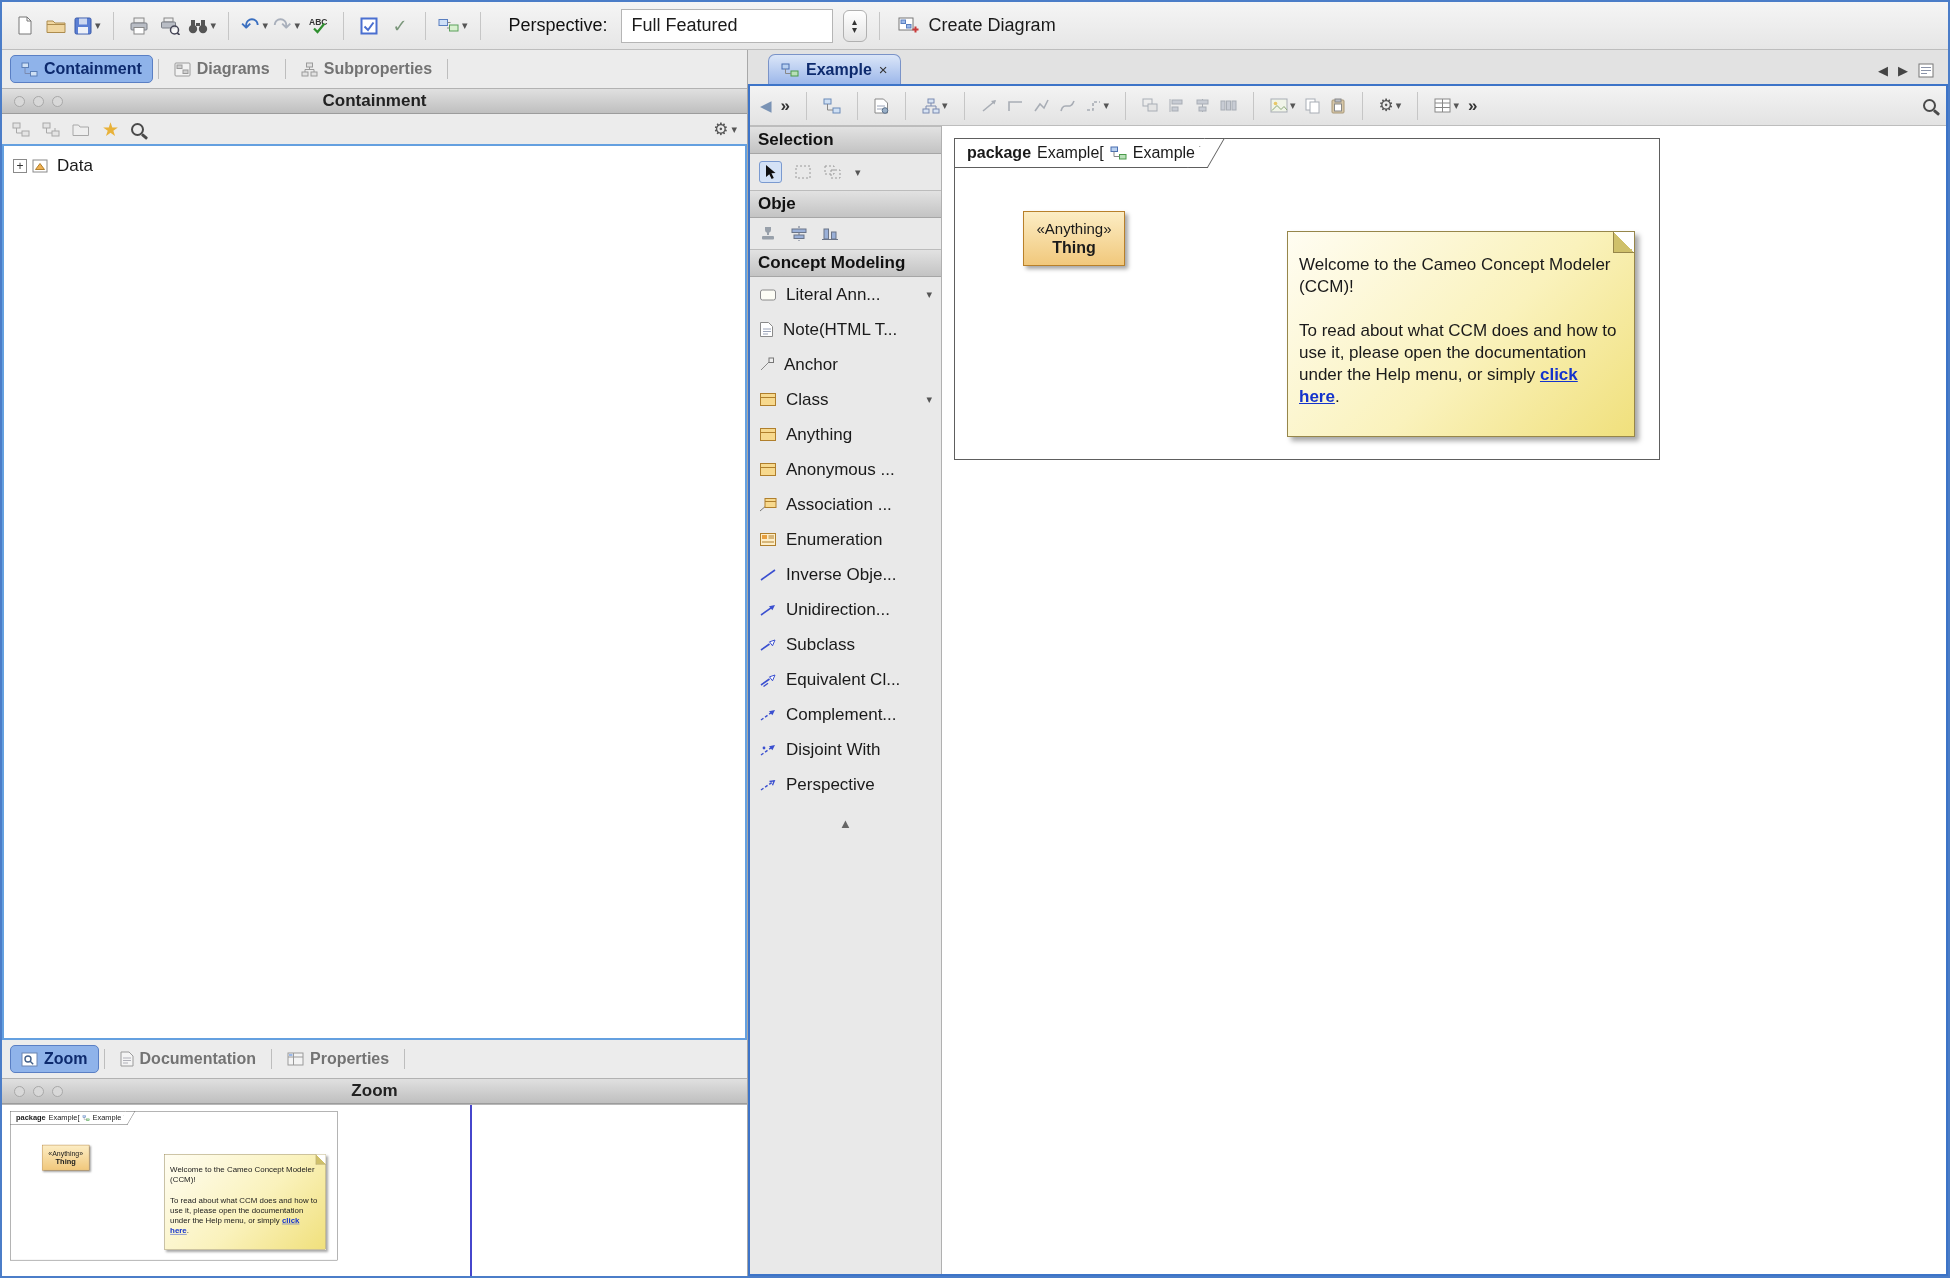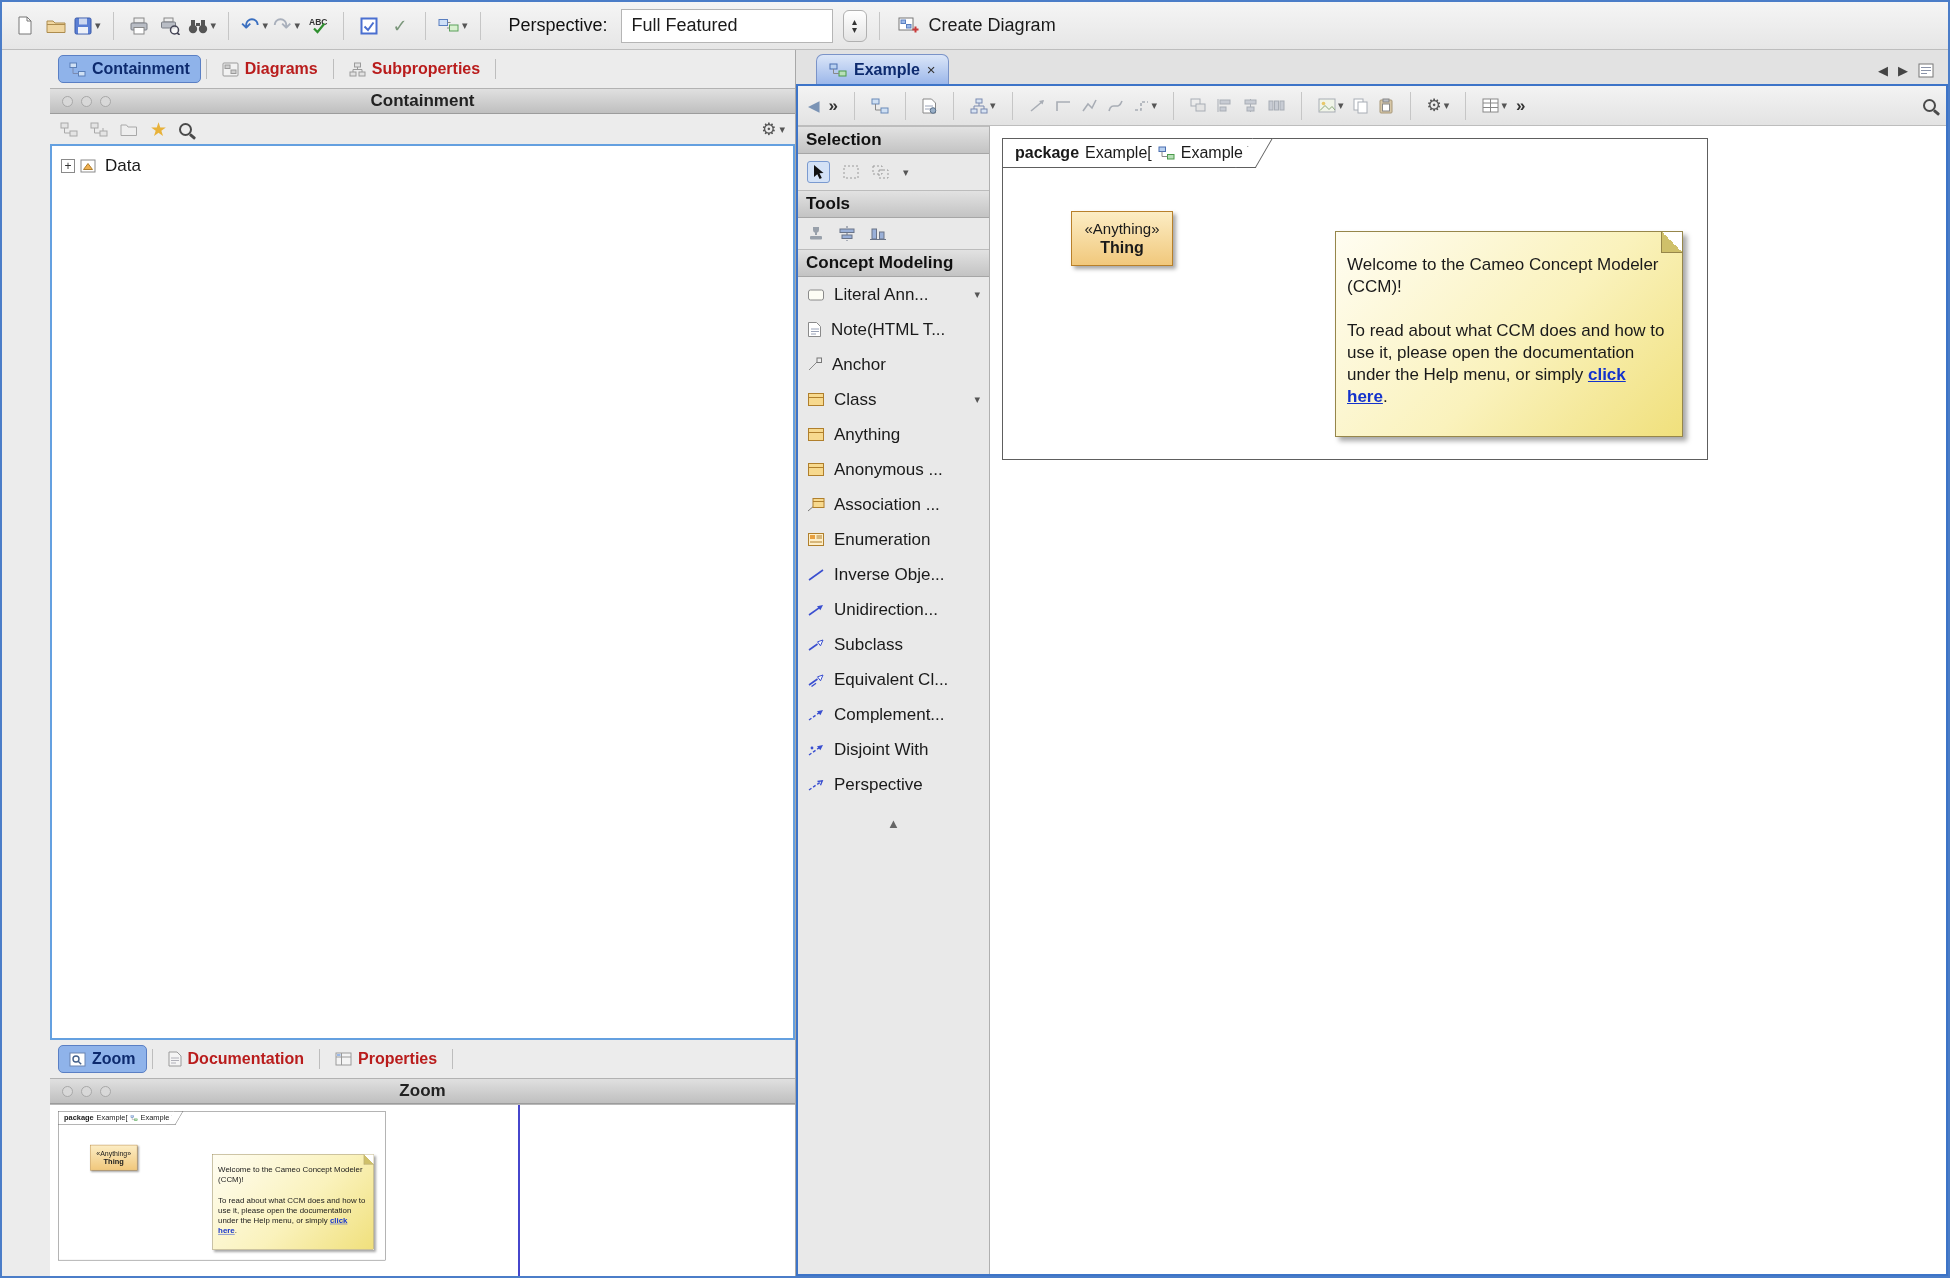--- a/index.html
+++ b/index.html
@@ -15,27 +15,27 @@
   .glyph-undo { font-size:22px; color:#3a6fc0; line-height:1; }
   .glyph-redo { font-size:22px; color:#a9b0bc; line-height:1; }
   .glyph-check { font-size:18px; color:#7a967a; }
   .persp-label { font-size:18px; margin:0 8px 0 16px; color:#111; }
   .combo { width:212px; height:32px; background:#fff; border:1px solid #b5b5b5; border-radius:0; display:flex; align-items:center; padding:16px 10px; font-size:18px; }
   .stepper { width:24px; height:32px; margin-left:5px; border:1px solid #b0b0b0; border-radius:6px; background:linear-gradient(#ffffff,#e4e4e4); display:flex; flex-direction:column; align-items:center; justify-content:center; line-height:0.75; }
   .stepper span { font-size:10px; color:#333; }
   .create-diagram { display:flex; align-items:center; gap:10px; font-size:18px; margin-left:6px; }
 
   
-  .main { flex:1; display:flex; min-height:0;margin-left:48px; }
+  .main { flex:1; display:flex; min-height:0; }
   .left-col { width:746px; flex:0 0 746px; display:flex; flex-direction:column; border-right:1px solid #a8a8a8; background:#ececec; }
   .right-col { flex:1; display:flex; flex-direction:column; min-width:0; }
 
   
   .tabs-row { height:38px; flex:0 0 38px; display:flex; align-items:center; padding:0 8px; }
-  .tab-pill { display:inline-flex; align-items:center; gap:6px; height:28px; padding:0 10px; border-radius:5px; font-size:16px; font-weight:bold; color:#b91c1c; white-space:nowrap; }
+  .tab-pill { display:inline-flex; align-items:center; gap:6px; height:28px; padding:0 10px; border-radius:5px; font-size:16px; font-weight:bold; color:#737373; white-space:nowrap; }
   .tab-pill.active { background:#8fb3ea; border:1px solid #5a7fc4; color:#0d2a6e; }
   .tab-div { width:1px; height:20px; background:#bdbdbd; margin:0 5px; }
 
   
   .panel-header { height:26px; flex:0 0 26px; background:linear-gradient(#e0e0e0,#bfbfbf); border-top:1px solid #b2b2b2; border-bottom:1px solid #9c9c9c; position:relative; display:flex; align-items:center; }
   .dots { position:absolute; left:12px; display:flex; gap:8px; }
   .dot { width:11px; height:11px; border-radius:50%; background:#d8d8d8; border:1px solid #a8a8a8; }
   .ph-title { margin:0 auto; font-size:17px; font-weight:bold; color:#222; }
 
   
@@ -570,21 +570,21 @@
                 </span>
               <span>
                   <svg width="18" height="14" viewBox="0 0 18 14">
                     <rect x="1" y="1" width="9" height="8" fill="none" stroke="#9a9a9a" stroke-dasharray="2,2"></rect>
                     <rect x="7" y="5" width="9" height="8" fill="none" stroke="#9a9a9a" stroke-dasharray="2,2"></rect>
                   </svg>
                 </span>
               <span class="dd">▾</span>
             </div>
             <div class="psec-header">
-                <span>Tools</span>
+                <span>Obje</span>
               </div>
             <div class="ptools-row">
               <span>
                   <svg width="18" height="17" viewBox="0 0 18 17">
                     <path d="M6 2 h6 v3 a3 3 0 0 1 -2 2.8 v2.2 h-2 v-2.2 a3 3 0 0 1 -2 -2.8 z" fill="#98a0aa"></path>
                     <rect x="3" y="11" width="12" height="3.5" rx="1" fill="#98a0aa"></rect>
                   </svg>
                 </span>
               <span>
                   <svg width="18" height="17" viewBox="0 0 18 17">

